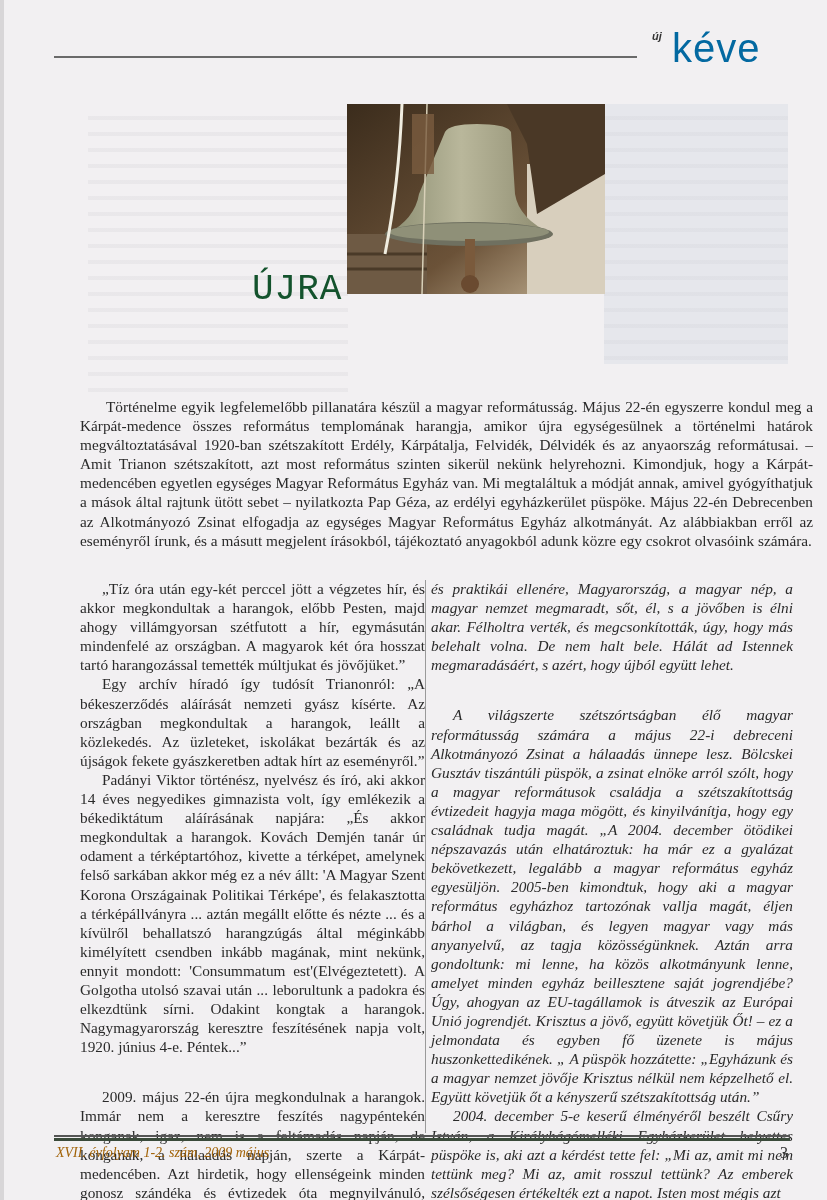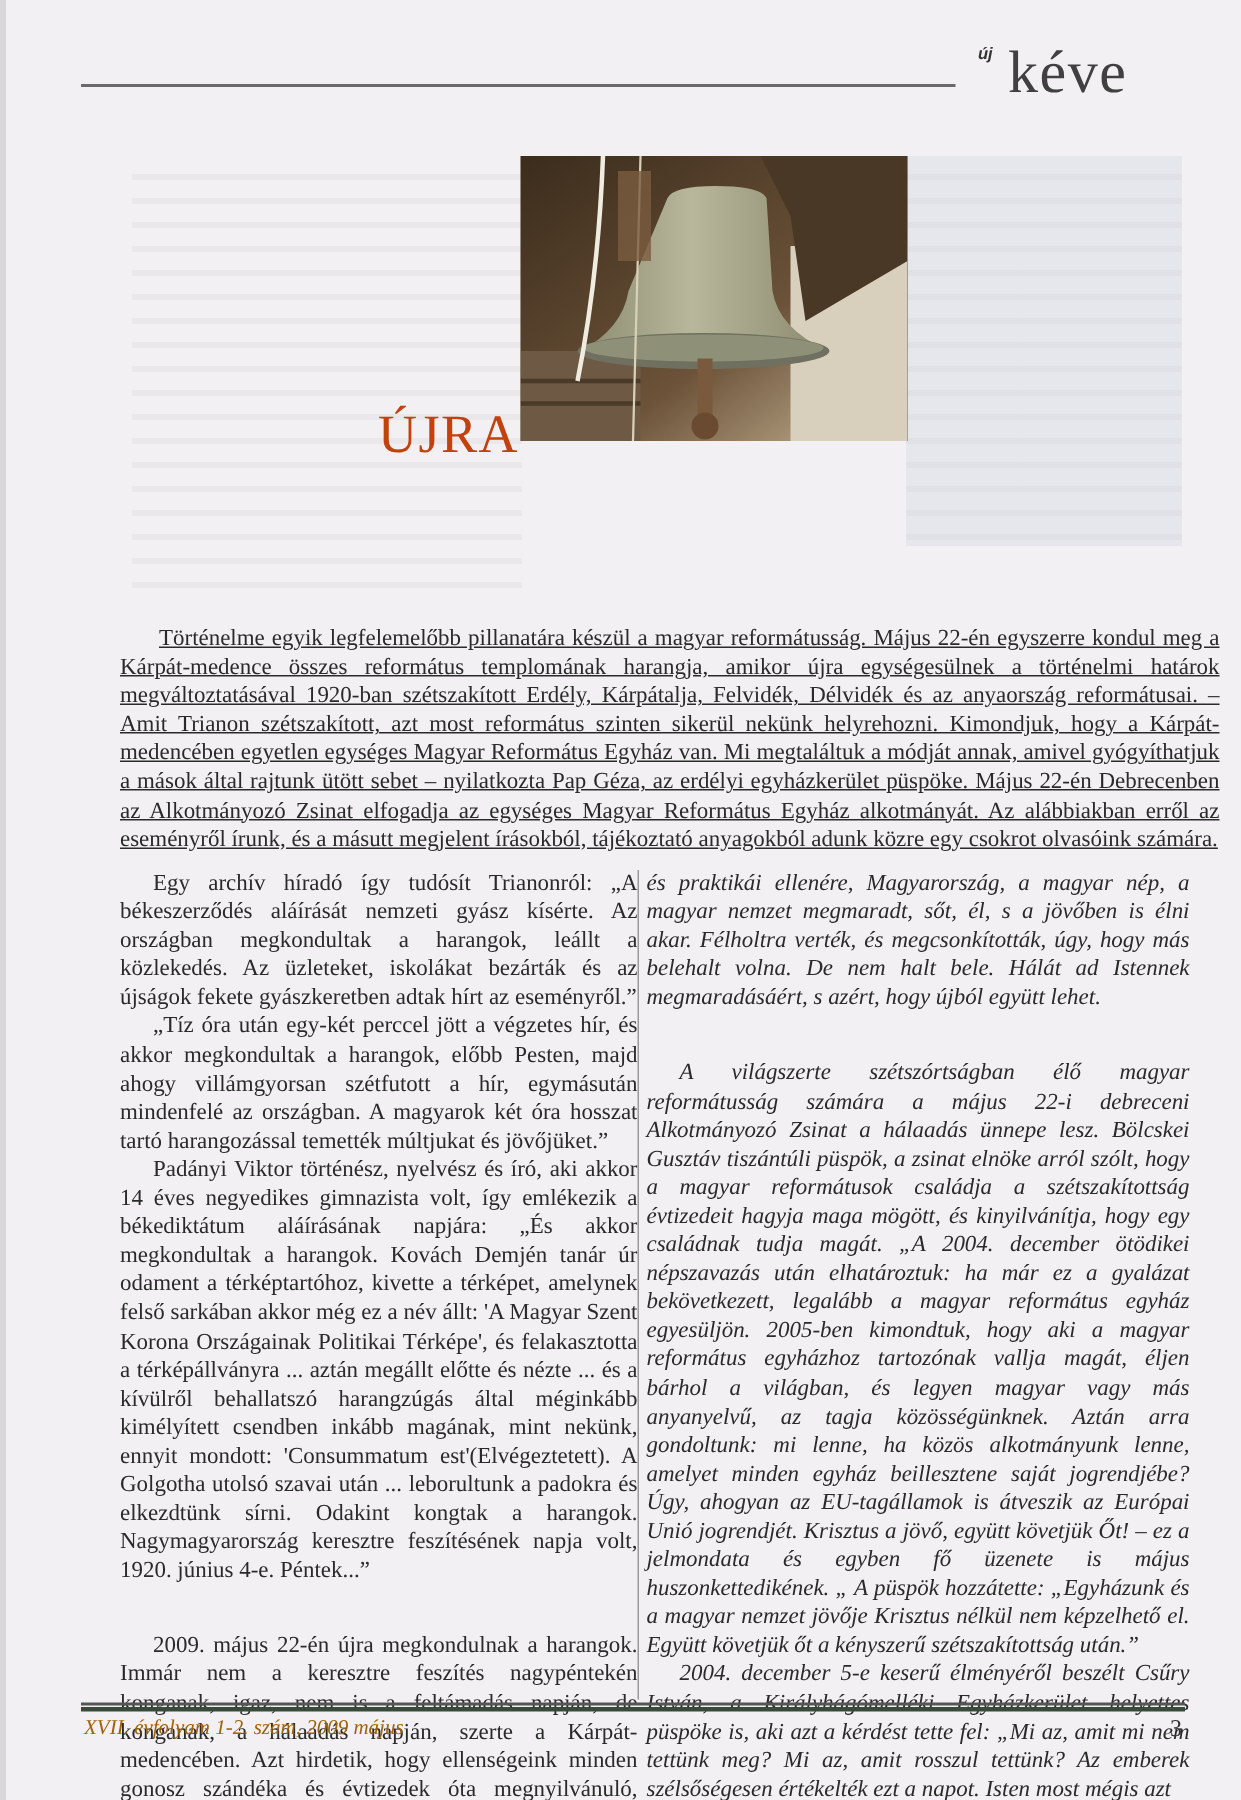--- a/index.html
+++ b/index.html
@@ -6,32 +6,32 @@
   body {
     width: 827px; height: 1200px; overflow: hidden; position: relative;
     background: #f2f0f2;
     font-family: "Liberation Serif", serif;
     color: #2a2a2a;
   }
   .edge { position: absolute; left: 0; top: 0; bottom: 0; width: 4px; background: #d8d6d8; }
   .top-rule { position: absolute; left: 54px; top: 56px; width: 583px; height: 2px; background: #6a6a6a; }
   .masthead { position: absolute; left: 640px; top: 24px; width: 150px; height: 50px; }
   .mast-small { position: absolute; left: 12px; top: 6px; font-size: 11px; font-family: "Liberation Sans", sans-serif; color: #333; letter-spacing: 0; font-style: italic; font-weight: bold; }
-  .mast-big { position: absolute; left: 32px; top: 4px; font-size: 40px; font-family: Liberation Serif, serif; color: #404040; letter-spacing: 1px; line-height: 40px; }
+  .mast-big { position: absolute; left: 32px; top: 4px; font-size: 40px; font-family: Liberation Sans, sans-serif; color: #0369a1; letter-spacing: 1px; line-height: 40px; }
   .ghost-panel { position: absolute; left: 604px; top: 104px; width: 184px; height: 260px; background: #e6e7ec; }
   .ghost-text { position: absolute; left: 88px; top: 104px; width: 260px; height: 290px;
     background: repeating-linear-gradient(to bottom, transparent 0 12px, rgba(120,120,130,0.07) 12px 16px); }
   .ghost-text2 { position: absolute; left: 604px; top: 104px; width: 184px; height: 260px;
     background: repeating-linear-gradient(to bottom, transparent 0 12px, rgba(120,120,130,0.05) 12px 16px); }
   .photo { position: absolute; left: 347px; top: 104px; width: 258px; height: 190px; overflow: hidden; background: #5a4630; }
-  .title { position: absolute; left: 252px; top: 268px; font-family: Liberation Serif, serif; font-weight: normal;
-    font-size: 36px; line-height: 43px; color: #c2410c; letter-spacing: 1px; margin: 0; }
+  .title { position: absolute; left: 252px; top: 268px; font-family: Liberation Mono, monospace; font-weight: normal;
+    font-size: 36px; line-height: 43px; color: #14532d; letter-spacing: 1px; margin: 0; }
   .title span { display: block; }
-  .lead { position: absolute; left: 80px; top: 416px; width: 733px; margin: 0;
-    font-size: 15.3px; line-height: 19.1px; text-align: justify; text-indent: 26px; hyphens: manual; text-decoration: underline; }
+  .lead { position: absolute; left: 80px; top: 397px; width: 733px; margin: 0;
+    font-size: 15.3px; line-height: 19.1px; text-align: justify; text-indent: 26px; hyphens: manual; }
   .col { position: absolute; top: 579px; width: 345px; font-size: 15.3px; line-height: 19.1px; text-align: justify; }
   .col.left { left: 80px; }
   .col.right { left: 431px; width: 362px; font-style: italic; }
   .col p { margin: 0; text-indent: 22px; }
   .col p.gap { margin-top: 31px; }
   .col p.first-noindent { text-indent: 0; }
   .col-divider { position: absolute; left: 425px; top: 580px; width: 1px; height: 553px; background: #9a9a9a; }
   .bottom-rule { position: absolute; left: 54px; top: 1135px; width: 736px; height: 6px;
     border-top: 2px solid #555; border-bottom: 3px solid #3a4a3a; box-sizing: border-box; }
   .footer-left { position: absolute; left: 56px; top: 1145px; font-style: italic; font-size: 14px; color: #a16207; }
@@ -83,22 +83,22 @@
   </svg>
 </div>
 
 <h1 class="title">
   <span>ÚJRA</span>
 </h1>
 
 <p class="lead">Történelme egyik legfelemelőbb pillanatára készül a magyar reformátusság. Május 22-én egyszerre kondul meg a Kárpát-medence összes református templomának harangja, amikor újra egységesülnek a történelmi határok megváltoztatásával 1920-ban szétszakított Erdély, Kárpátalja, Felvidék, Délvidék és az anyaország reformátusai. – Amit Trianon szétszakított, azt most református szinten sikerül nekünk helyrehozni. Kimondjuk, hogy a Kárpát-medencében egyetlen egységes Magyar Református Egyház van. Mi megtaláltuk a módját annak, amivel gyógyíthatjuk a mások által rajtunk ütött sebet – nyilatkozta Pap Géza, az erdélyi egyházkerület püspöke. Május 22-én Debrecenben az Alkotmányozó Zsinat elfogadja az egységes Magyar Református Egyház alkotmányát. Az alábbiakban erről az eseményről írunk, és a másutt megjelent írásokból, tájékoztató anyagokból adunk közre egy csokrot olvasóink számára.</p>
 
 <div class="col left">
+  <p>„Tíz óra után egy-két perccel jött a végzetes hír, és akkor megkondultak a harangok, előbb Pesten, majd ahogy villámgyorsan szétfutott a hír, egymásután mindenfelé az országban. A magyarok két óra hosszat tartó harangozással temették múltjukat és jövőjüket.”</p>
   <p>Egy archív híradó így tudósít Trianonról: „A békeszerződés aláírását nemzeti gyász kísérte. Az országban megkondultak a harangok, leállt a közlekedés. Az üzleteket, iskolákat bezárták és az újságok fekete gyászkeretben adtak hírt az eseményről.”</p>
-  <p>„Tíz óra után egy-két perccel jött a végzetes hír, és akkor megkondultak a harangok, előbb Pesten, majd ahogy villámgyorsan szétfutott a hír, egymásután mindenfelé az országban. A magyarok két óra hosszat tartó harangozással temették múltjukat és jövőjüket.”</p>
   <p>Padányi Viktor történész, nyelvész és író, aki akkor 14 éves negyedikes gimnazista volt, így emlékezik a békediktátum aláírásának napjára: „És akkor megkondultak a harangok. Kovách Demjén tanár úr odament a térképtartóhoz, kivette a térképet, amelynek felső sarkában akkor még ez a név állt: 'A Magyar Szent Korona Országainak Politikai Térképe', és felakasztotta a térképállványra ... aztán megállt előtte és nézte ... és a kívülről behallatszó harangzúgás által méginkább kimélyített csendben inkább magának, mint nekünk, ennyit mondott: 'Consummatum est'(Elvégeztetett). A Golgotha utolsó szavai után ... leborultunk a padokra és elkezdtünk sírni. Odakint kongtak a harangok. Nagymagyarország keresztre feszítésének napja volt, 1920. június 4-e. Péntek...”</p>
   <p class="gap">2009. május 22-én újra megkondulnak a harangok. Immár nem a keresztre feszítés nagypéntekén konganak, igaz, nem is a feltámadás napján, de konganak, a hálaadás napján, szerte a Kárpát-medencében. Azt hirdetik, hogy ellenségeink minden gonosz szándéka és évtizedek óta megnyilvánuló, megsemmisítésünkre irányuló tettei</p>
 </div>
 
 <div class="col-divider"></div>
 
 <div class="col right">
   <p class="first-noindent">és praktikái ellenére, Magyarország, a magyar nép, a magyar nemzet megmaradt, sőt, él, s a jövőben is élni akar. Félholtra verték, és megcsonkították, úgy, hogy más belehalt volna. De nem halt bele. Hálát ad Istennek megmaradásáért, s azért, hogy újból együtt lehet.</p>
   <p class="gap">A világszerte szétszórtságban élő magyar reformátusság számára a május 22-i debreceni Alkotmányozó Zsinat a hálaadás ünnepe lesz. Bölcskei Gusztáv tiszántúli püspök, a zsinat elnöke arról szólt, hogy a magyar reformátusok családja a szétszakítottság évtizedeit hagyja maga mögött, és kinyilvánítja, hogy egy családnak tudja magát. „A 2004. december ötödikei népszavazás után elhatároztuk: ha már ez a gyalázat bekövetkezett, legalább a magyar református egyház egyesüljön. 2005-ben kimondtuk, hogy aki a magyar református egyházhoz tartozónak vallja magát, éljen bárhol a világban, és legyen magyar vagy más anyanyelvű, az tagja közösségünknek. Aztán arra gondoltunk: mi lenne, ha közös alkotmányunk lenne, amelyet minden egyház beillesztene saját jogrendjébe? Úgy, ahogyan az EU-tagállamok is átveszik az Európai Unió jogrendjét. Krisztus a jövő, együtt követjük Őt! – ez a jelmondata és egyben fő üzenete is május huszonkettedikének. „ A püspök hozzátette: „Egyházunk és a magyar nemzet jövője Krisztus nélkül nem képzelhető el. Együtt követjük őt a kényszerű szétszakítottság után.”</p>
   <p>2004. december 5-e keserű élményéről beszélt Csűry István, a Királyhágómelléki Egyházkerület helyettes püspöke is, aki azt a kérdést tette fel: „Mi az, amit mi nem tettünk meg? Mi az, amit rosszul tettünk? Az emberek szélsőségesen értékelték ezt a napot. Isten most mégis azt</p>

